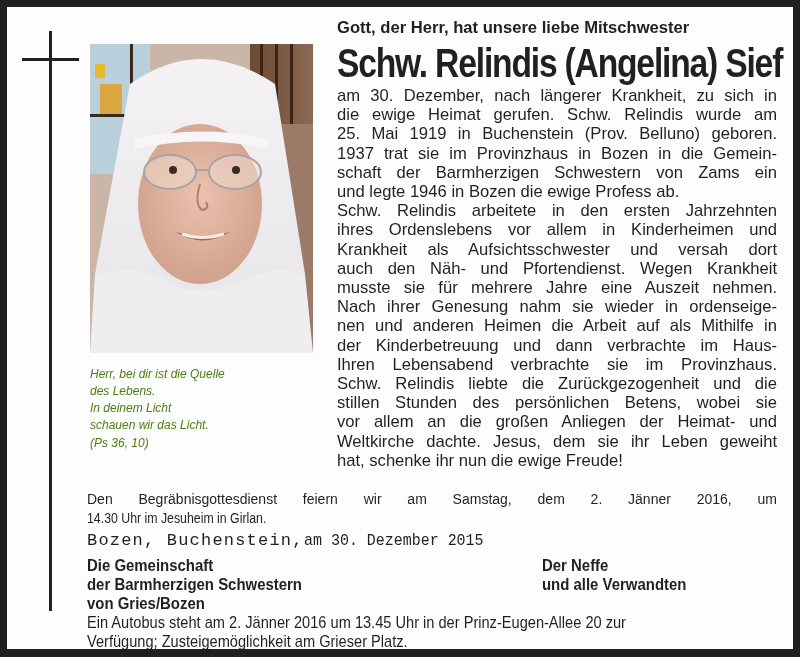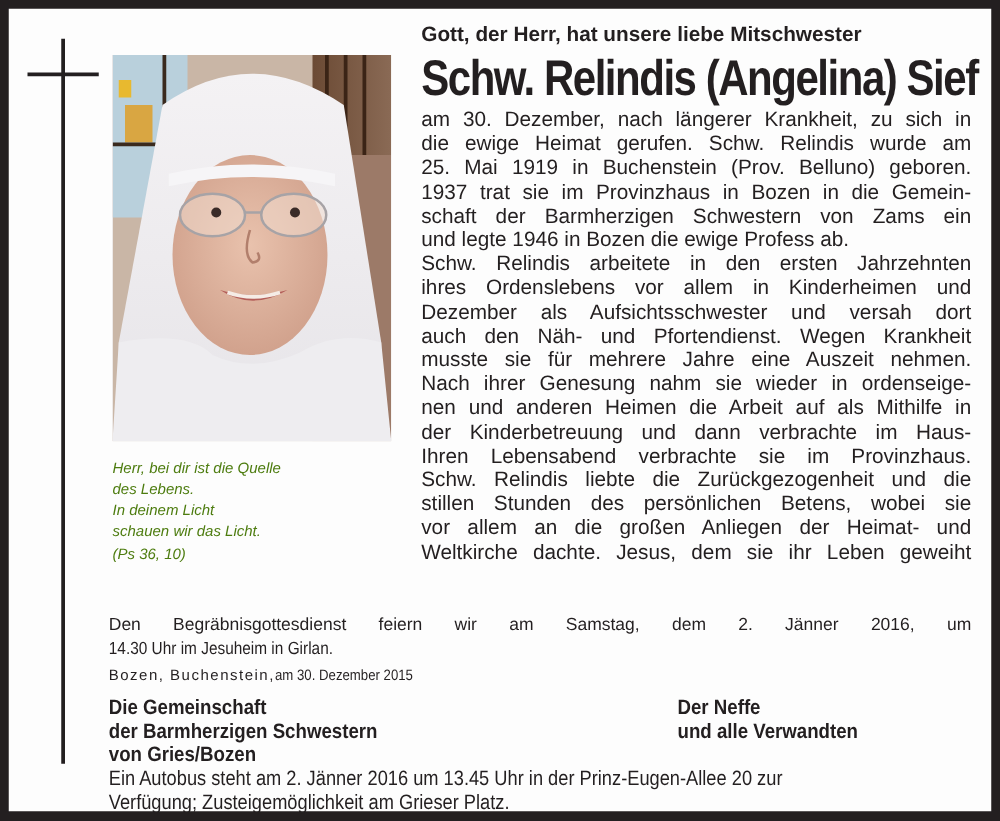--- a/index.html
+++ b/index.html
@@ -46,21 +46,21 @@
   .body-text .line.last { text-align-last: left; }
 
   
   .funeral {
     position: absolute; left: 80px; top: 483px; width: 690px; font-size: 14px; line-height: 19.2px;
   }
   .funeral .line { display: block; white-space: nowrap; }
   .funeral .line.j { text-align: justify; text-align-last: justify; }
   .funeral .line.c { transform: scaleX(0.88); transform-origin: left top; }
   .place-date {
-    position: absolute; left: 80px; top: 524px; font-size: 12px; line-height: 19px; white-space: nowrap;
+    position: absolute; left: 80px; top: 524px; font-size: 17px; line-height: 19px; white-space: nowrap; font-family: Liberation Mono, monospace;
   }
   .place-date .spaced { letter-spacing: 1.2px; }
   .place-date .cond { display: inline-block; transform: scaleX(0.88); transform-origin: left top; }
 
   .mourners-left {
     position: absolute; left: 80px; top: 549px; font-size: 16.6px; line-height: 19px; font-weight: bold;
     transform: scaleX(0.9); transform-origin: left top; white-space: nowrap;
   }
   .mourners-right {
     position: absolute; left: 535px; top: 549px; font-size: 16.6px; line-height: 19px; font-weight: bold;
@@ -142,31 +142,32 @@
 
   <div class="body-text">
     <span class="line">am 30. Dezember, nach längerer Krankheit, zu sich in</span>
     <span class="line">die ewige Heimat gerufen. Schw. Relindis wurde am</span>
     <span class="line">25. Mai 1919 in Buchenstein (Prov. Belluno) geboren.</span>
     <span class="line">1937 trat sie im Provinzhaus in Bozen in die Gemein-</span>
     <span class="line">schaft der Barmherzigen Schwestern von Zams ein</span>
     <span class="line last">und legte 1946 in Bozen die ewige Profess ab.</span>
     <span class="line">Schw. Relindis arbeitete in den ersten Jahrzehnten</span>
     <span class="line">ihres Ordenslebens vor allem in Kinderheimen und</span>
-    <span class="line">Dezember als Aufsichtsschwester und versah dort</span>
+    <span class="line">Krankheit als Aufsichtsschwester und versah dort</span>
     <span class="line">auch den Näh- und Pfortendienst. Wegen Krankheit</span>
     <span class="line">musste sie für mehrere Jahre eine Auszeit nehmen.</span>
     <span class="line">Nach ihrer Genesung nahm sie wieder in ordenseige-</span>
     <span class="line">nen und anderen Heimen die Arbeit auf als Mithilfe in</span>
     <span class="line">der Kinderbetreuung und dann verbrachte im Haus-</span>
     <span class="line">Ihren Lebensabend verbrachte sie im Provinzhaus.</span>
     <span class="line">Schw. Relindis liebte die Zurückgezogenheit und die</span>
     <span class="line">stillen Stunden des persönlichen Betens, wobei sie</span>
     <span class="line">vor allem an die großen Anliegen der Heimat- und</span>
     <span class="line">Weltkirche dachte. Jesus, dem sie ihr Leben geweiht</span>
+    <span class="line last">hat, schenke ihr nun die ewige Freude!</span>
   </div>
 
   <div class="funeral">
     <span class="line j">Den Begräbnisgottesdienst feiern wir am Samstag, dem 2. Jänner 2016, um</span>
     <span class="line c">14.30 Uhr im Jesuheim in Girlan.</span>
   </div>
 
   <div class="place-date">
     <span class="spaced">Bozen, Buchenstein,</span><span class="cond"> am 30. Dezember 2015</span>
   </div>

